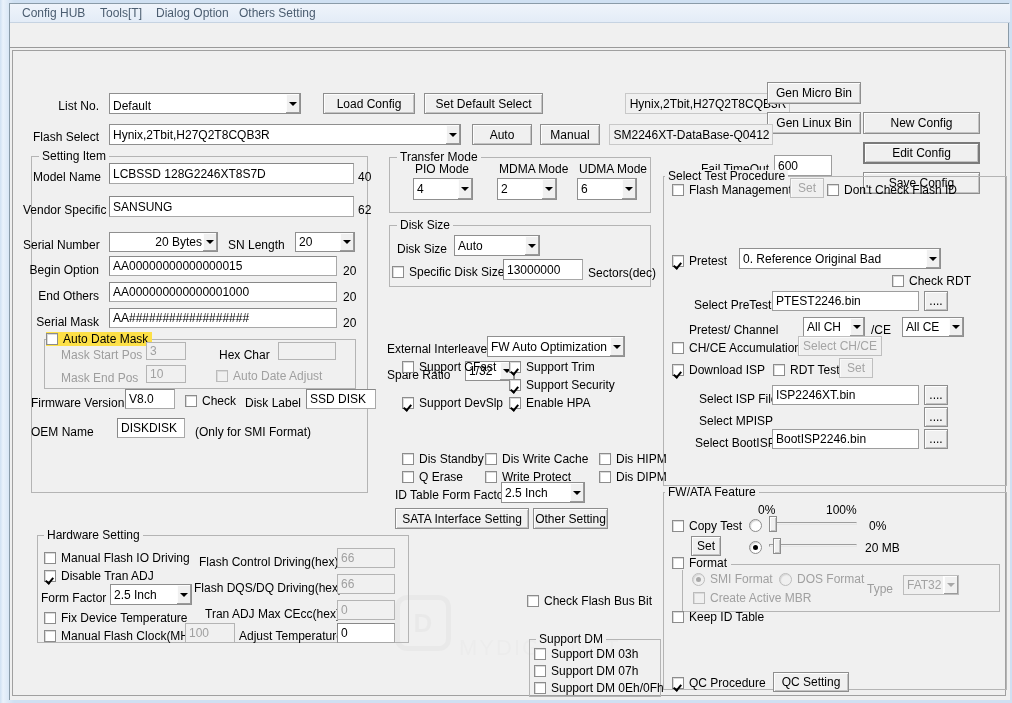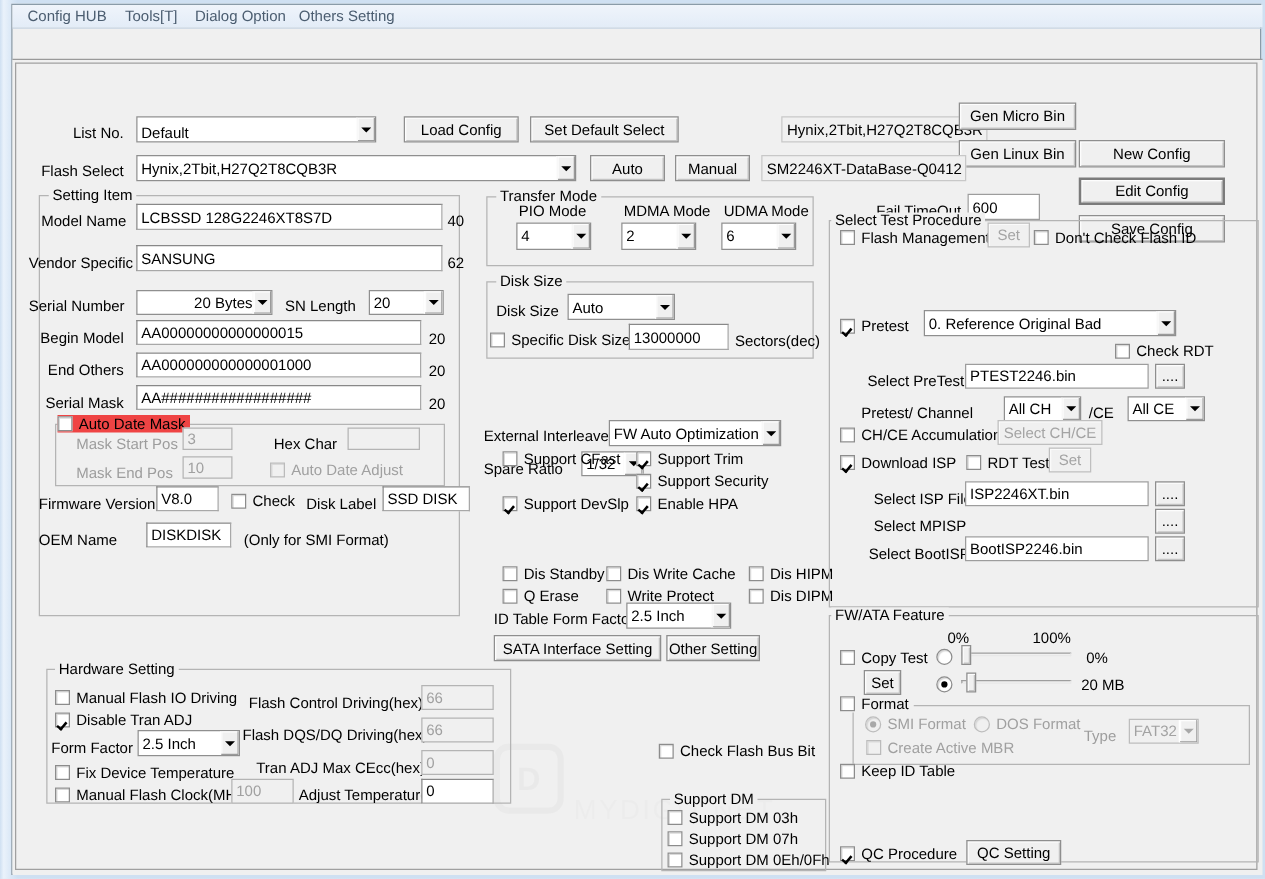--- a/index.html
+++ b/index.html
@@ -225,34 +225,34 @@
             </span>
     </div>
     <div class="lbl" style="left:215px; top:187px;">SN Length</div>
     <div class="combo" style="left:282px; top:181px; width:60px; height:20px;">
       <span class="cv">20</span>
       <span class="arw">
               <i></i>
             </span>
     </div>
 
-    <div class="lbl right" style="left:14px; top:212px; width:72px;">Begin Model</div>
+    <div class="lbl right" style="left:14px; top:212px; width:72px;">Begin Option</div>
     <div class="txt sunk" style="left:96px; top:205px; width:228px; height:20px;">AA00000000000000015</div>
     <div class="lbl" style="left:330px; top:213px;">20</div>
 
     <div class="lbl right" style="left:20px; top:238px; width:66px;">End Others</div>
     <div class="txt sunk" style="left:96px; top:231px; width:228px; height:20px;">AA000000000000001000</div>
     <div class="lbl" style="left:330px; top:239px;">20</div>
 
     <div class="lbl right" style="left:20px; top:264px; width:66px;">Serial Mask</div>
     <div class="txt sunk" style="left:96px; top:257px; width:228px; height:20px;">AA##################</div>
     <div class="lbl" style="left:330px; top:265px;">20</div>
 
     <div class="grp" style="left:31px; top:288px; width:312px; height:50px;"></div>
-    <div class="cb" style="left:33px; top:281px; background:#ef4444; padding-right:4px;">
+    <div class="cb" style="left:33px; top:281px; background:#fde047; padding-right:4px;">
       <span class="box"></span>
       <span>Auto Date Mask</span>
     </div>
     <div class="lbl dis" style="left:48px; top:297px;">Mask Start Pos</div>
     <div class="txt dis" style="left:133px; top:291px; width:40px; height:18px;">3</div>
     <div class="lbl dis" style="left:48px; top:320px;">Mask End Pos</div>
     <div class="txt dis" style="left:133px; top:314px; width:40px; height:18px;">10</div>
     <div class="lbl" style="left:206px; top:297px;">Hex Char</div>
     <div class="txt dis" style="left:265px; top:291px; width:58px; height:18px;"></div>
     <div class="cb dis" style="left:203px; top:318px;">

